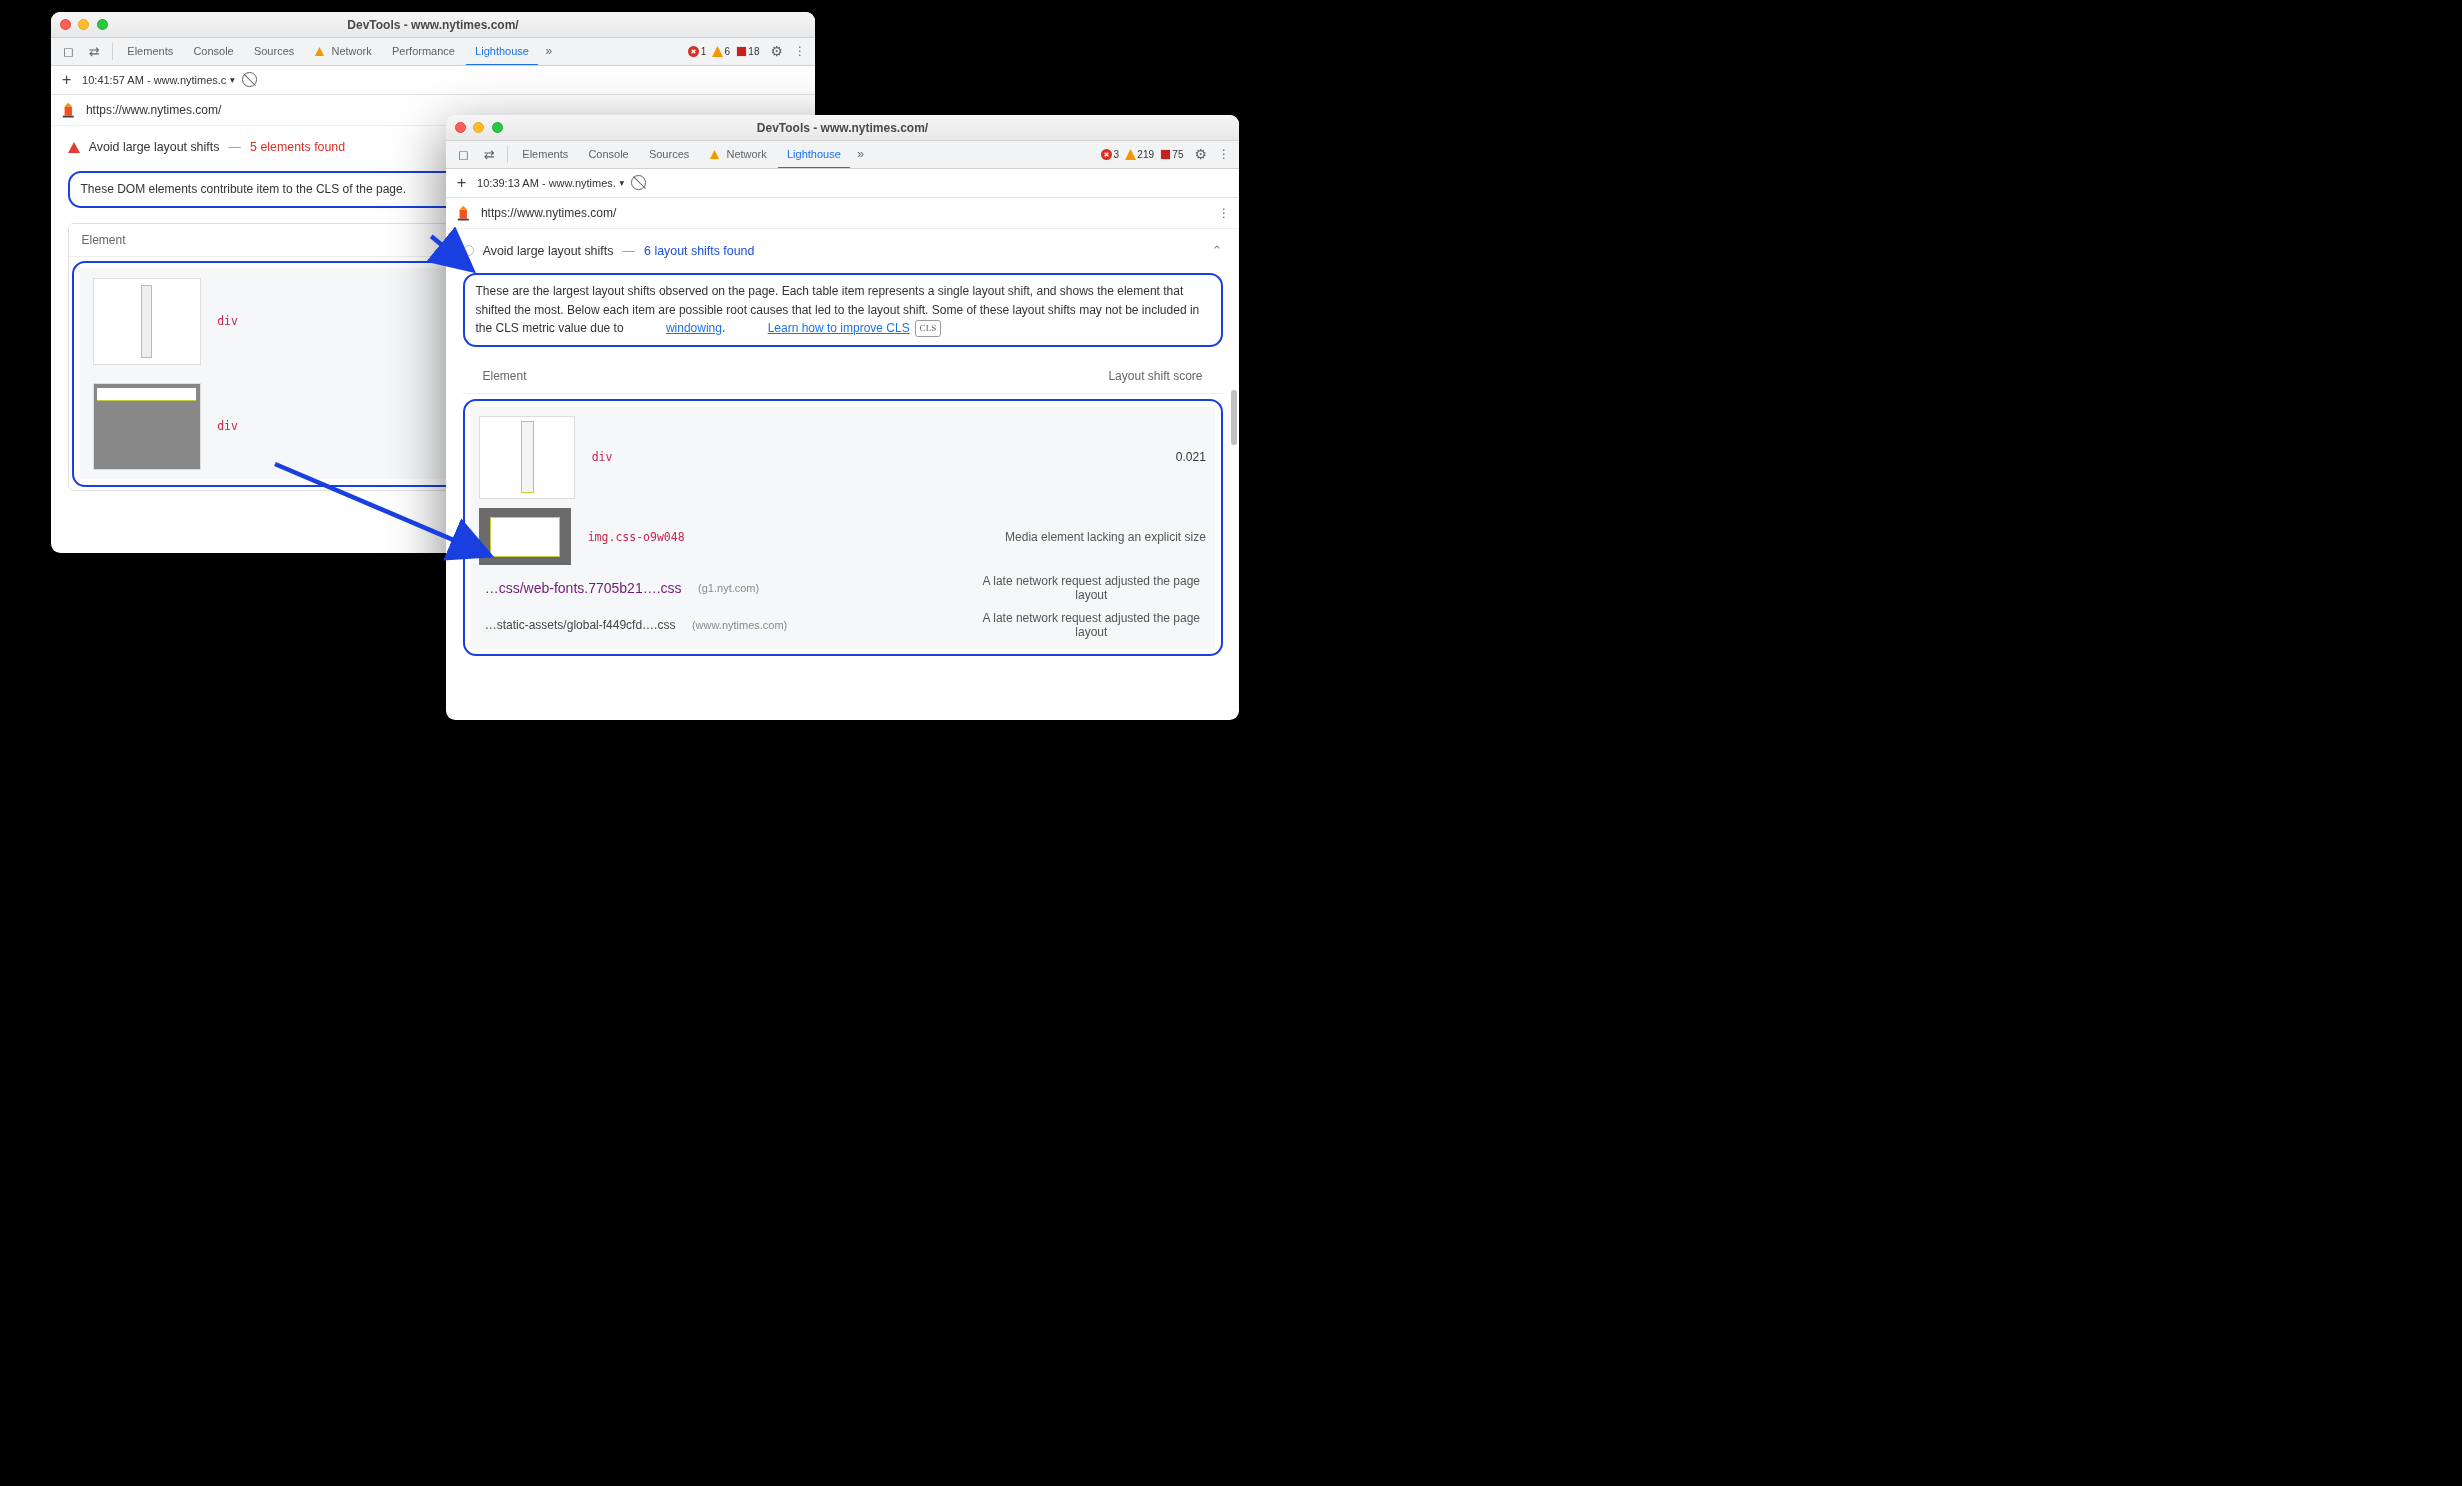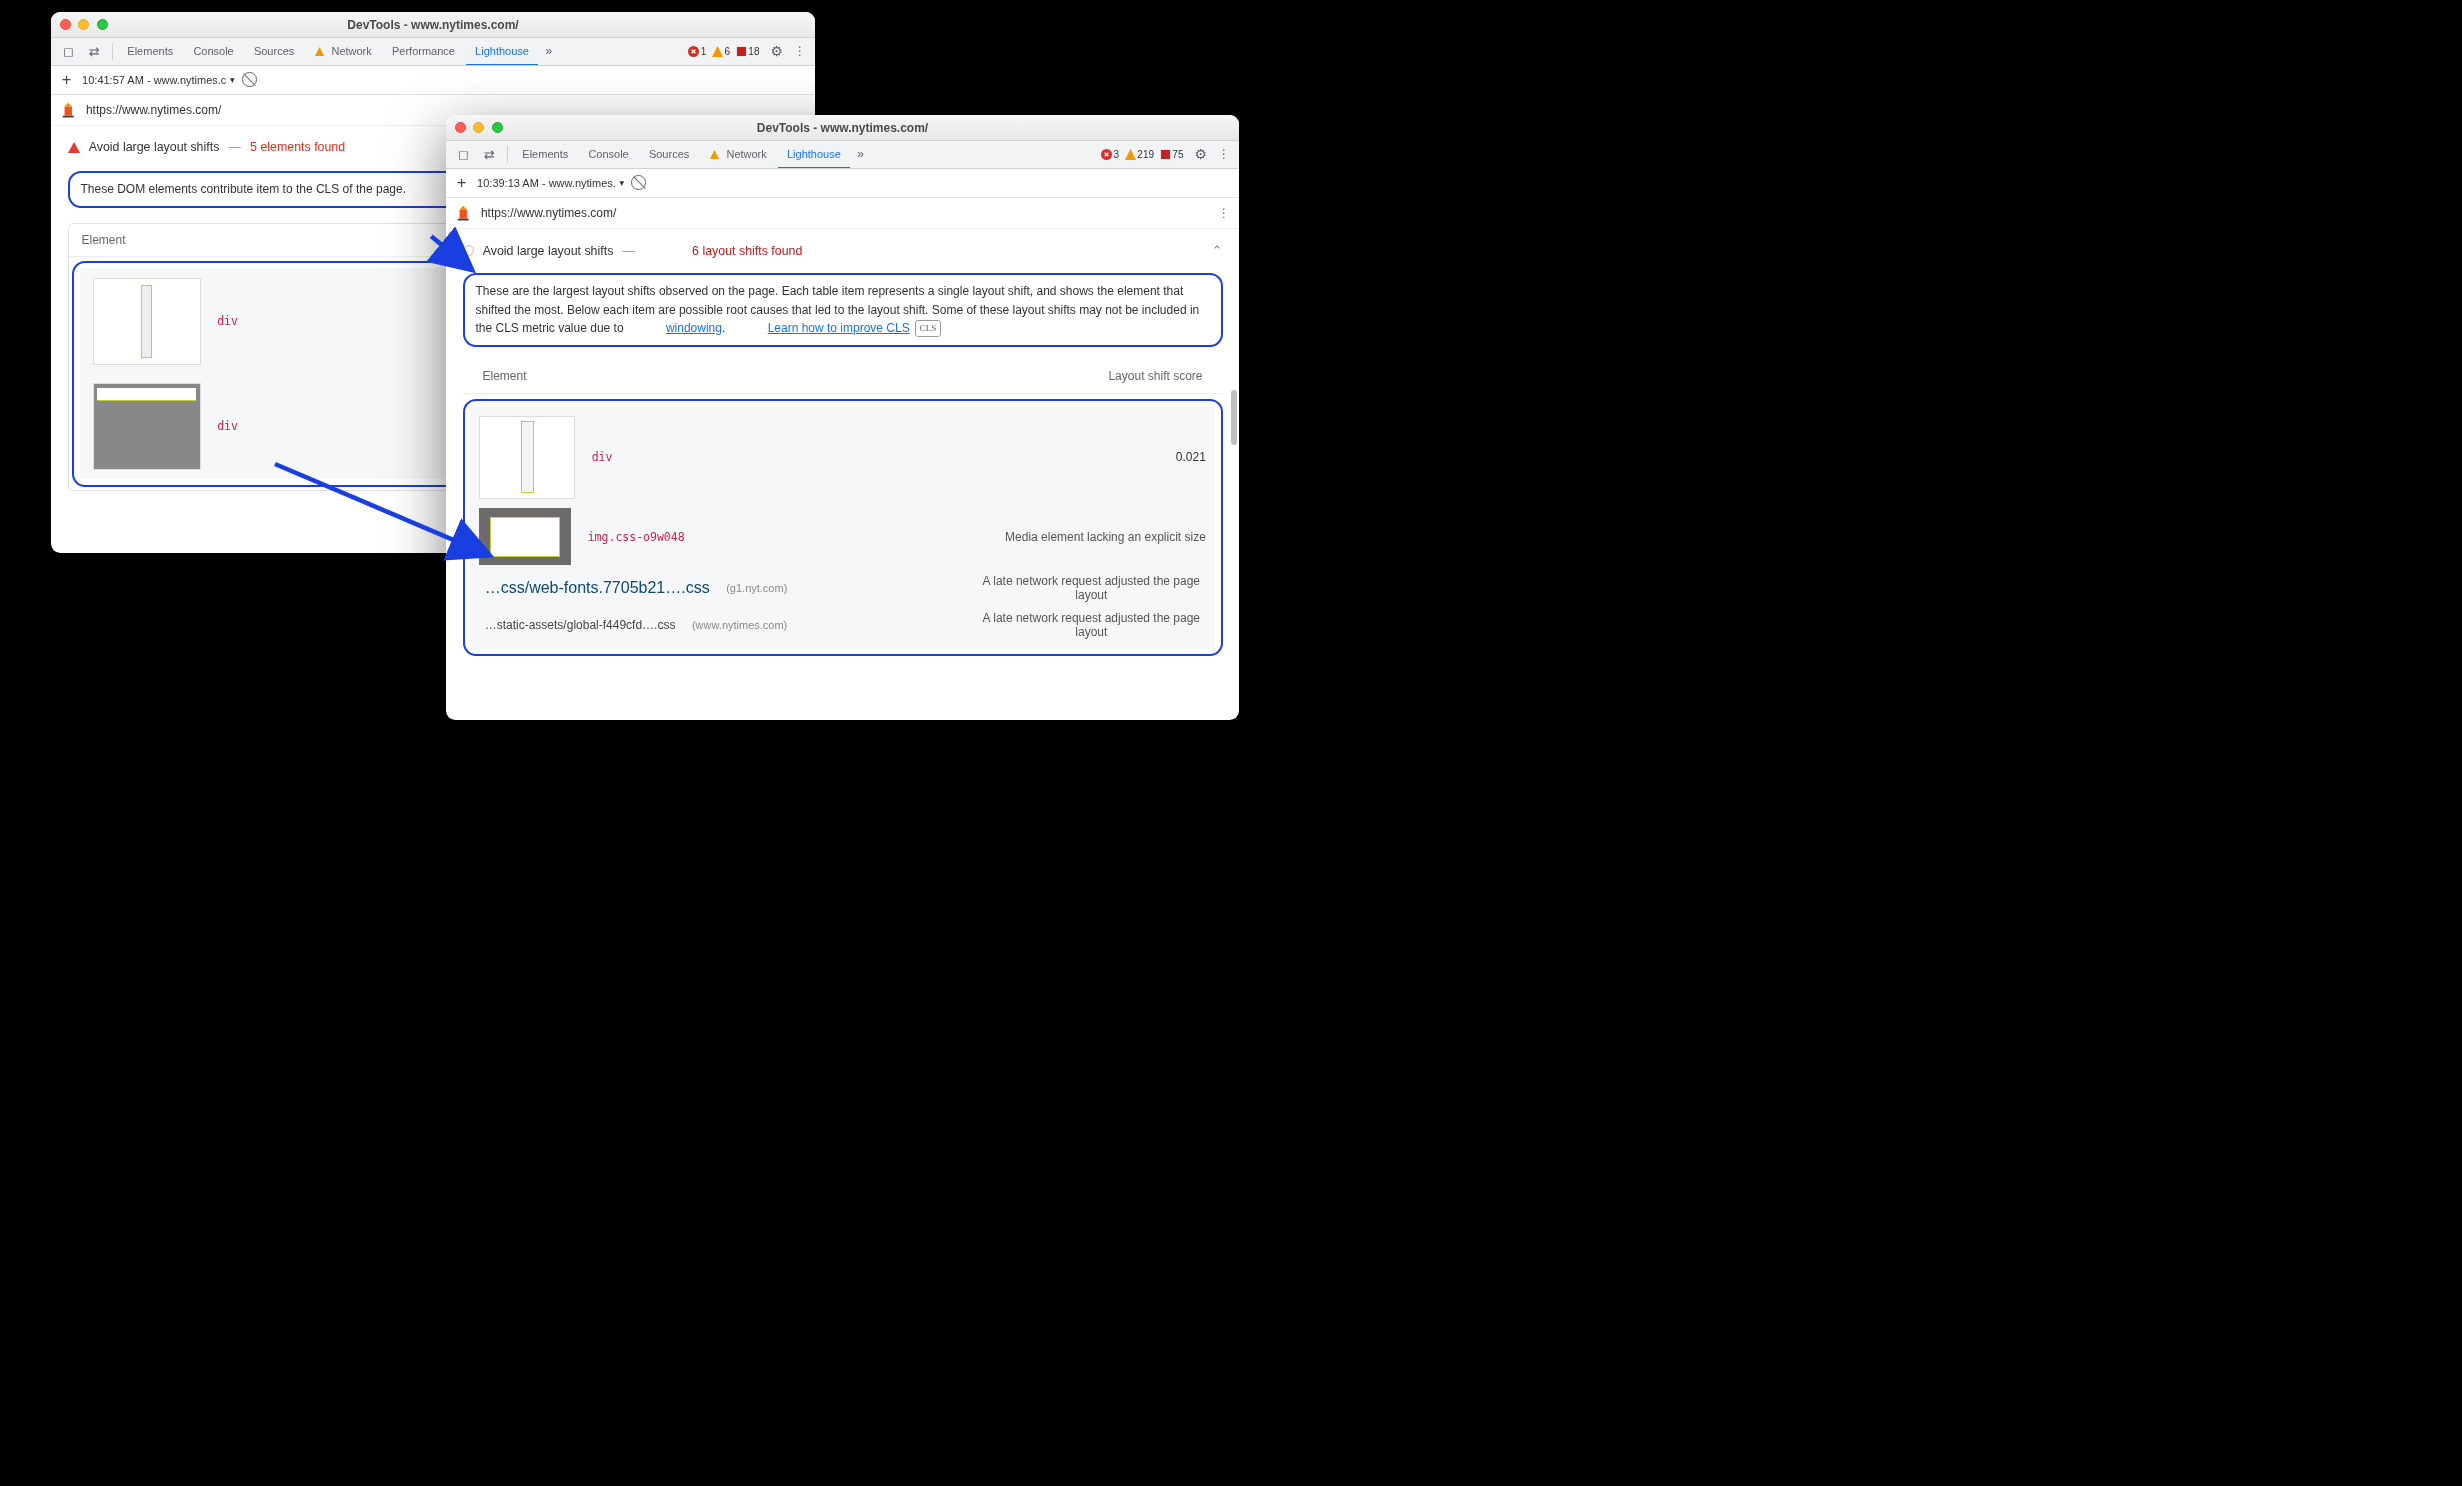--- a/index.html
+++ b/index.html
@@ -40,21 +40,21 @@
   .lh-logo { width: 16.5px; height: 16.5px; }
   .url { font-size: 12px; color: #333; }
   .urlkebab { margin-left: auto; color: #5f6368; }
   
   .content { padding: 11px 16.5px; overflow: hidden; }
   
   .audit-row { display: flex; align-items: center; gap: 9.2px; font-size: 12.4px; padding: 3.7px 0; }
   .tri-red { width:0; height:0; border-left:6.4px solid transparent; border-right:6.4px solid transparent; border-bottom:11px solid #e53935; }
   .circ-gray { width: 11px; height: 11px; border: 1.8px solid #bbb; border-radius: 50%; }
   .audit-sub { color: #d93025; }
-  .audit-sub2 { color: #b91c1c; margin-left: 48px; }
+  .audit-sub2 { color: #1d4ed8; }
   .dash { color: #999; }
   .chev { margin-left: auto; color: #888; font-size: 13px; }
   
   .callout { border: 2.8px solid #1a3fe0; border-radius: 13px; padding: 7.3px 11px; }
   .desc { font-size: 12px; color: #333; line-height: 1.55; }
   .desc a { color: #1a73e8; text-decoration: underline; margin-left: 39px; }
   .clsbadge { display:inline-block; border:0.9px solid #999; border-radius:2.8px; padding:0 3.7px; font-size:9.2px; color:#666; vertical-align: 0.9px; margin-left:1.8px;font-family:Liberation Serif, serif; }
   
   .tbl { margin-top: 14.7px; border: 0.9px solid #e0e0e0; border-radius: 5.5px; overflow:hidden; }
   .tbl-h { display:flex; padding: 9.2px 13px; font-size: 12px; color:#666; background:#fff; border-bottom:0.9px solid #eee; }
@@ -283,21 +283,21 @@
         </div>
         <div class="row2">
           <div class="thumb-c">
               <div class="inner2"></div>
             </div>
           <span class="code">img.css-o9w048</span>
           <div class="spacer"></div>
           <div class="cause">Media element lacking an explicit size</div>
         </div>
         <div class="row2" style="padding-left:5.5px">
-          <span style="font-size:16px;color:#0c4a6e">…css/web-fonts.7705b21….css</span>
+          <span style="font-size:14px;color:#701a75">…css/web-fonts.7705b21….css</span>
           <span class="muted">(g1.nyt.com)</span>
           <div class="spacer"></div>
           <div class="cause">A late network request adjusted the page layout</div>
         </div>
         <div class="row2" style="padding-left:5.5px">
           <span style="font-size:12px;color:#444">…static-assets/global-f449cfd….css</span>
           <span class="muted">(www.nytimes.com)</span>
           <div class="spacer"></div>
           <div class="cause">A late network request adjusted the page layout</div>
         </div>

